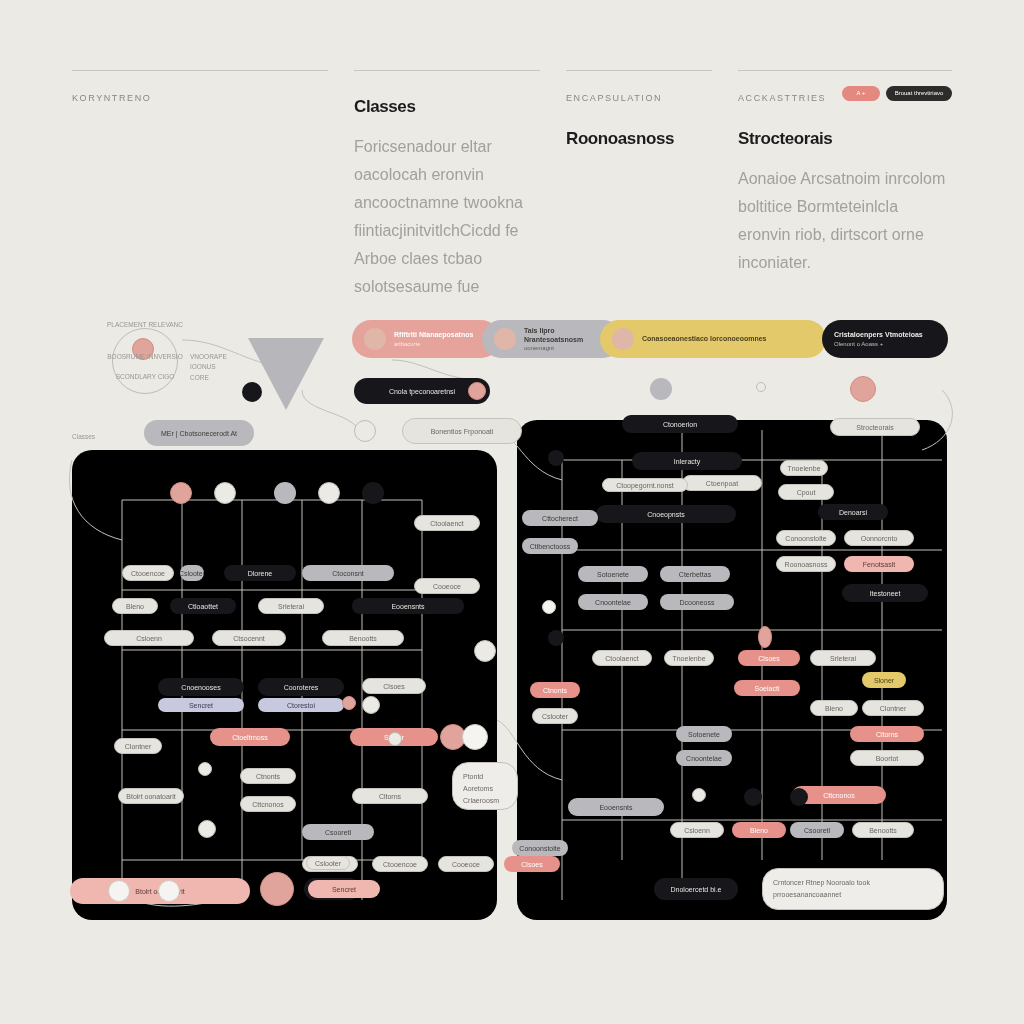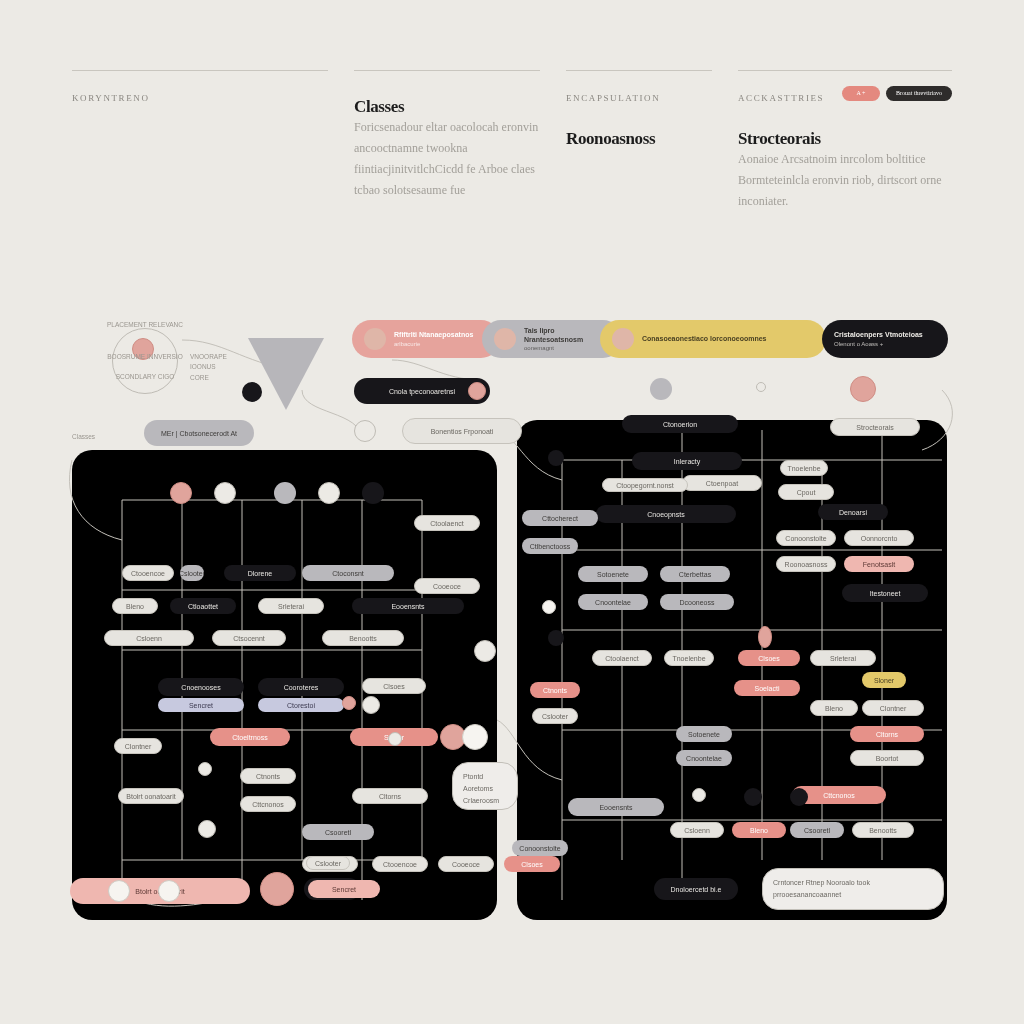--- a/index.html
+++ b/index.html
@@ -10,33 +10,33 @@
     color:#2b2b2b;
     overflow:hidden;
   }
   .page{position:relative;width:1024px;height:1024px;}
 
   
   .header{
     position:absolute;left:72px;top:70px;width:880px;height:215px;
     display:flex;
   }
-  .col{position:relative;padding-right:26px;box-sizing:border-box;font-family:Liberation Serif, serif;}
+  .col{position:relative;padding-right:26px;box-sizing:border-box;}
   .col .rule{height:1px;background:#c9c6bf;width:100%;}
   .col .eyebrow{
     font-size:9px;letter-spacing:1.6px;color:#8a8781;margin-top:22px;
     text-transform:uppercase;white-space:nowrap;
   }
   .col .title{
     font-size:26px;font-weight:700;letter-spacing:-0.4px;color:#1c1c1c;margin-top:24px;
     line-height:1.1;
   }
   .col .title.small{font-size:17px;font-weight:600;margin-top:27px;}
   .col .body{
-    margin-top:0;font-size:12px;line-height:1.75;color:#a3a09a;
+    margin-top:16px;font-size:16px;line-height:1.75;color:#a3a09a;
     filter:blur(.35px);
   }
   .col.c1{width:282px;}
   .col.c2{width:212px;}
   .col.c3{width:172px;}
   .col.c4{width:214px;padding-right:0;}
 
   .pill-row{position:absolute;right:0;top:16px;display:flex;gap:6px;align-items:center;}
   .mini-pill{height:15px;border-radius:8px;background:#e4897f;width:38px;}
   .mini-pill.dark{background:#2e2c2b;width:66px;}

